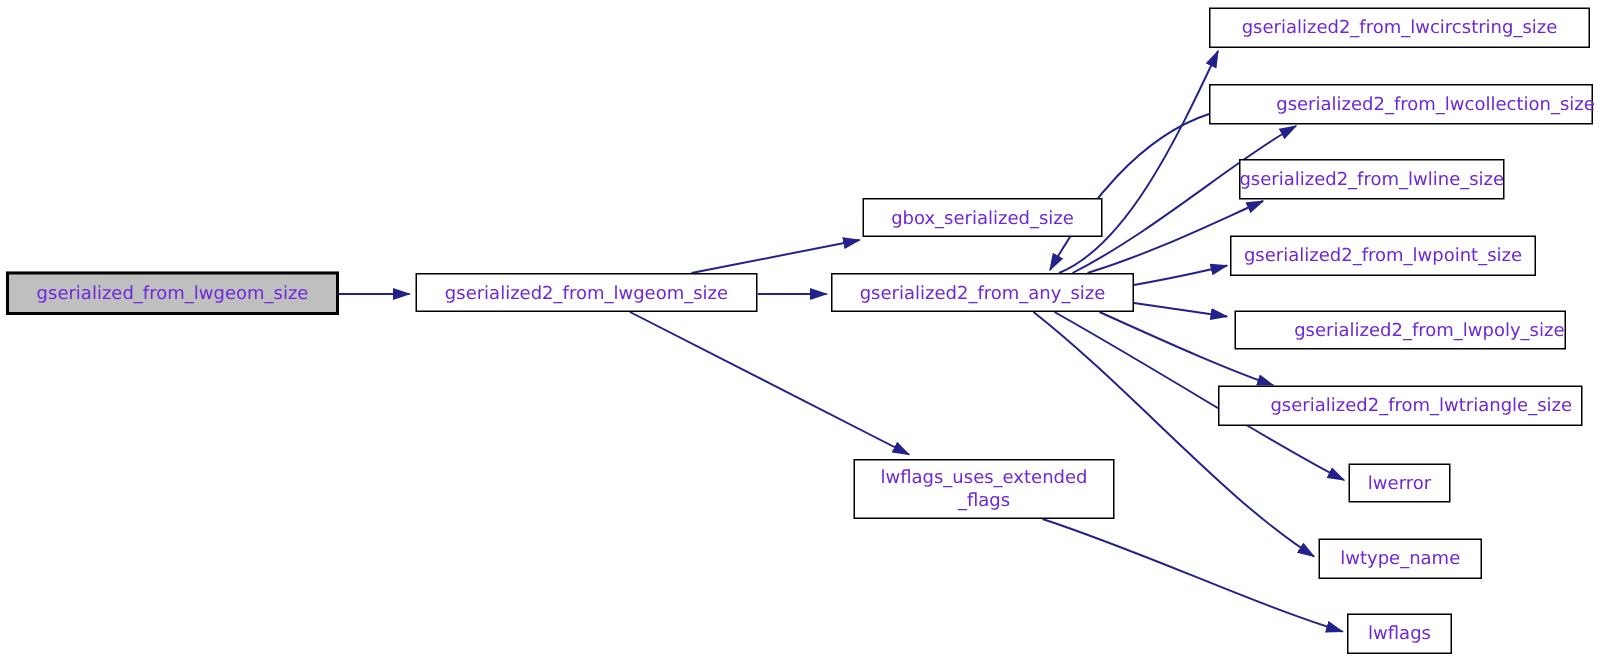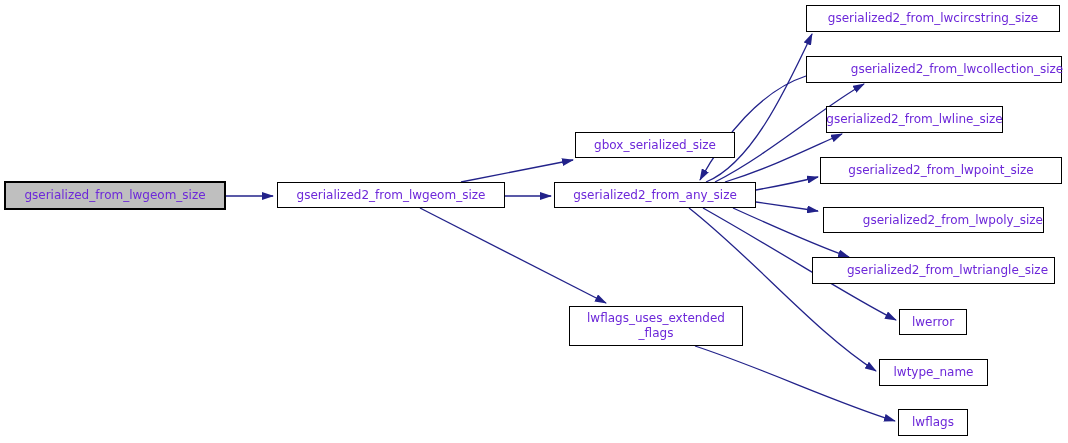--- a/index.html
+++ b/index.html
@@ -25,21 +25,21 @@
   .two-line{flex-direction:column;}
   
   .n0{left:4px;top:181px;width:222px;height:29px;}
   .n1{left:277px;top:182px;width:228px;height:26px;}
   .n2{left:575px;top:132px;width:160px;height:26px;}
   .n3{left:554px;top:182px;width:202px;height:26px;}
   .n4{left:569px;top:306px;width:174px;height:40px;}
   .n5{left:806px;top:5px;width:254px;height:27px;}
   .n6{left:806px;top:56px;width:256px;height:27px;padding-left:46px;}
   .n7{left:826px;top:106px;width:177px;height:27px;}
-  .n8{left:820px;top:157px;width:242px;height:27px;}
+  .n8{left:820px;top:157px;width:204px;height:27px;}
   .n9{left:823px;top:207px;width:221px;height:26px;justify-content:flex-end;}
   .n10{left:812px;top:257px;width:243px;height:27px;padding-left:28px;}
   .n11{left:899px;top:309px;width:68px;height:26px;}
   .n12{left:879px;top:359px;width:109px;height:27px;}
   .n13{left:898px;top:409px;width:70px;height:27px;}
 </style>
 </head>
 <body>
 
 <div class="canvas">

